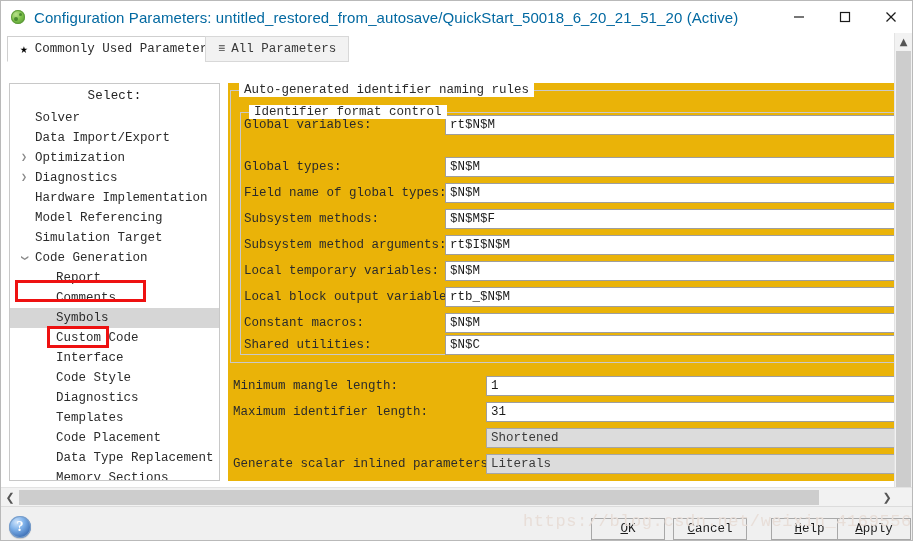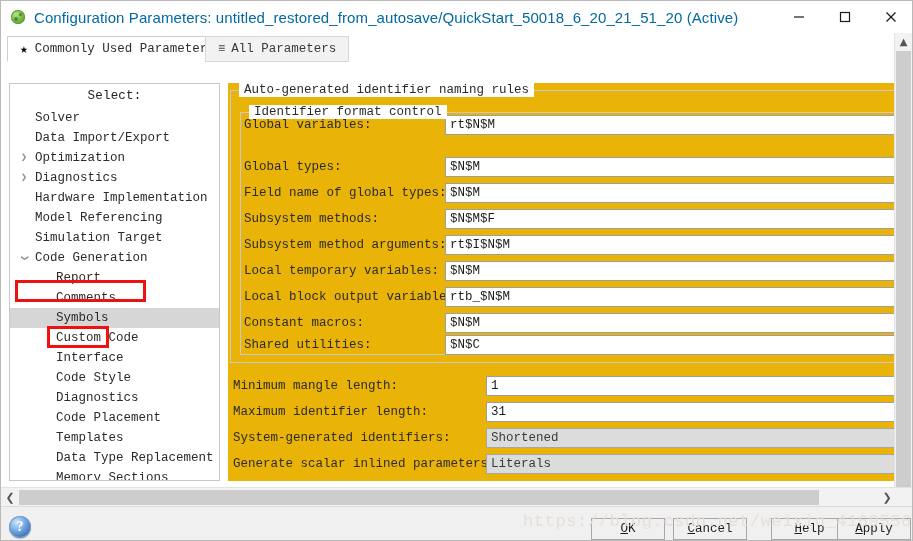--- a/index.html
+++ b/index.html
@@ -446,24 +446,24 @@
           <div class="tree-item lvl1">
             <span class="tlabel">Interface</span>
           </div>
           <div class="tree-item lvl1">
             <span class="tlabel">Code Style</span>
           </div>
           <div class="tree-item lvl1">
             <span class="tlabel">Diagnostics</span>
           </div>
           <div class="tree-item lvl1">
+            <span class="tlabel">Templates</span>
+          </div>
+          <div class="tree-item lvl1">
             <span class="tlabel">Code Placement</span>
-          </div>
-          <div class="tree-item lvl1">
-            <span class="tlabel">Templates</span>
           </div>
           <div class="tree-item lvl1">
             <span class="tlabel">Data Type Replacement</span>
           </div>
           <div class="tree-item lvl1">
             <span class="tlabel">Memory Sections</span>
           </div>
         </div>
     </div>
     <div class="redbox" id="redbox-codegen"></div>
@@ -522,21 +522,20 @@
       <div id="other-fields">
           <div class="field-row" style="top: 293px;">
             <div class="field-label" style="left: 5px;">Minimum mangle length:</div>
             <div class="field-input" style="left: 258px; width: 440px;">1</div>
           </div>
           <div class="field-row" style="top: 319px;">
             <div class="field-label" style="left: 5px;">Maximum identifier length:</div>
             <div class="field-input" style="left: 258px; width: 440px;">31</div>
           </div>
           <div class="field-row" style="top: 345px;">
-            <div class="field-label" style="left: 5px;">System-generated identifiers:</div>
             <div class="field-input combo" style="left: 258px; width: 440px;">Shortened</div>
           </div>
           <div class="field-row" style="top: 371px;">
             <div class="field-label" style="left: 5px;">Generate scalar inlined parameters as:</div>
             <div class="field-input combo" style="left: 258px; width: 440px;">Literals</div>
           </div>
         </div>
 
     </div>
   </div>

